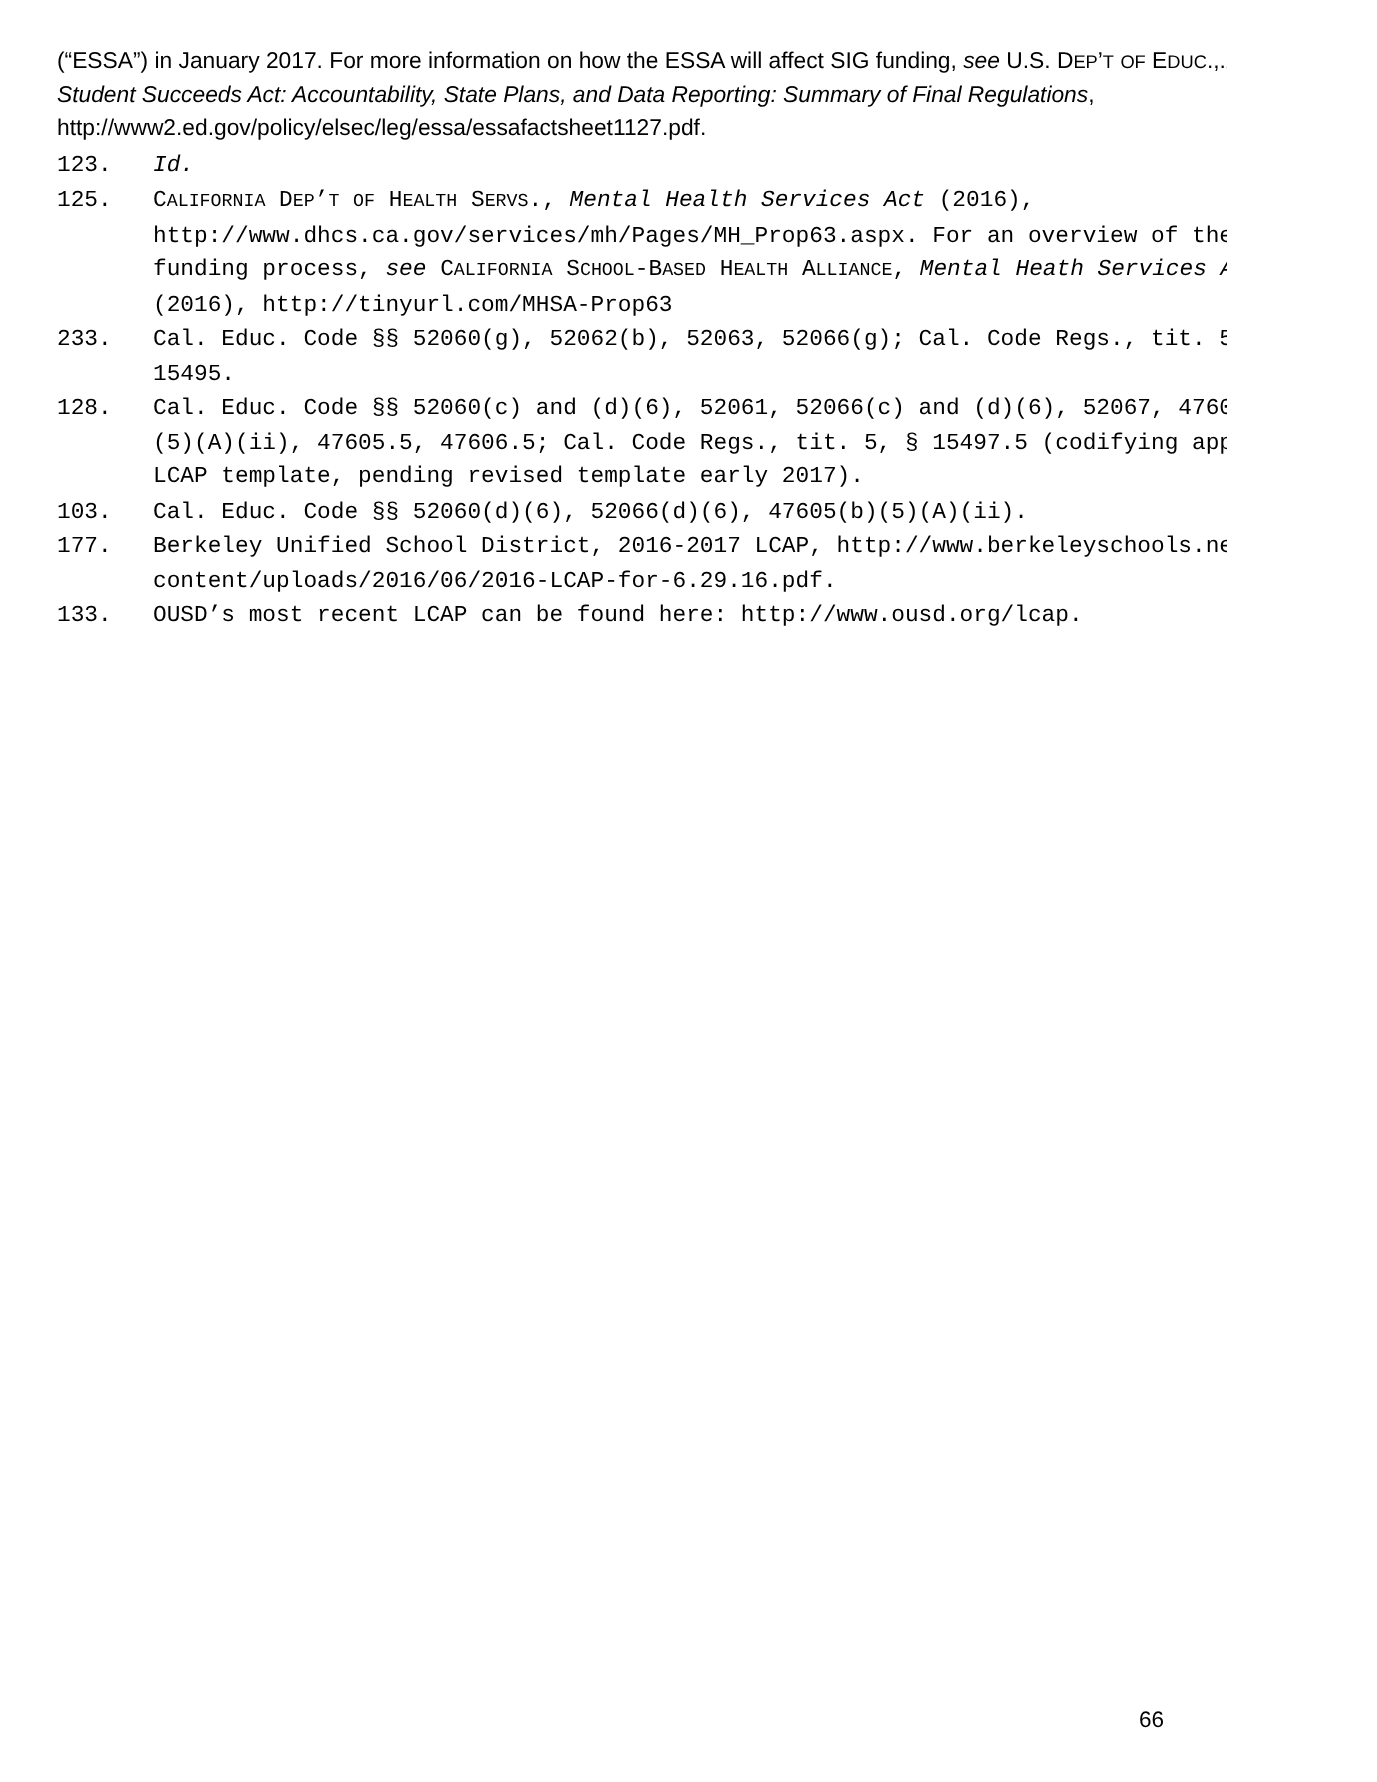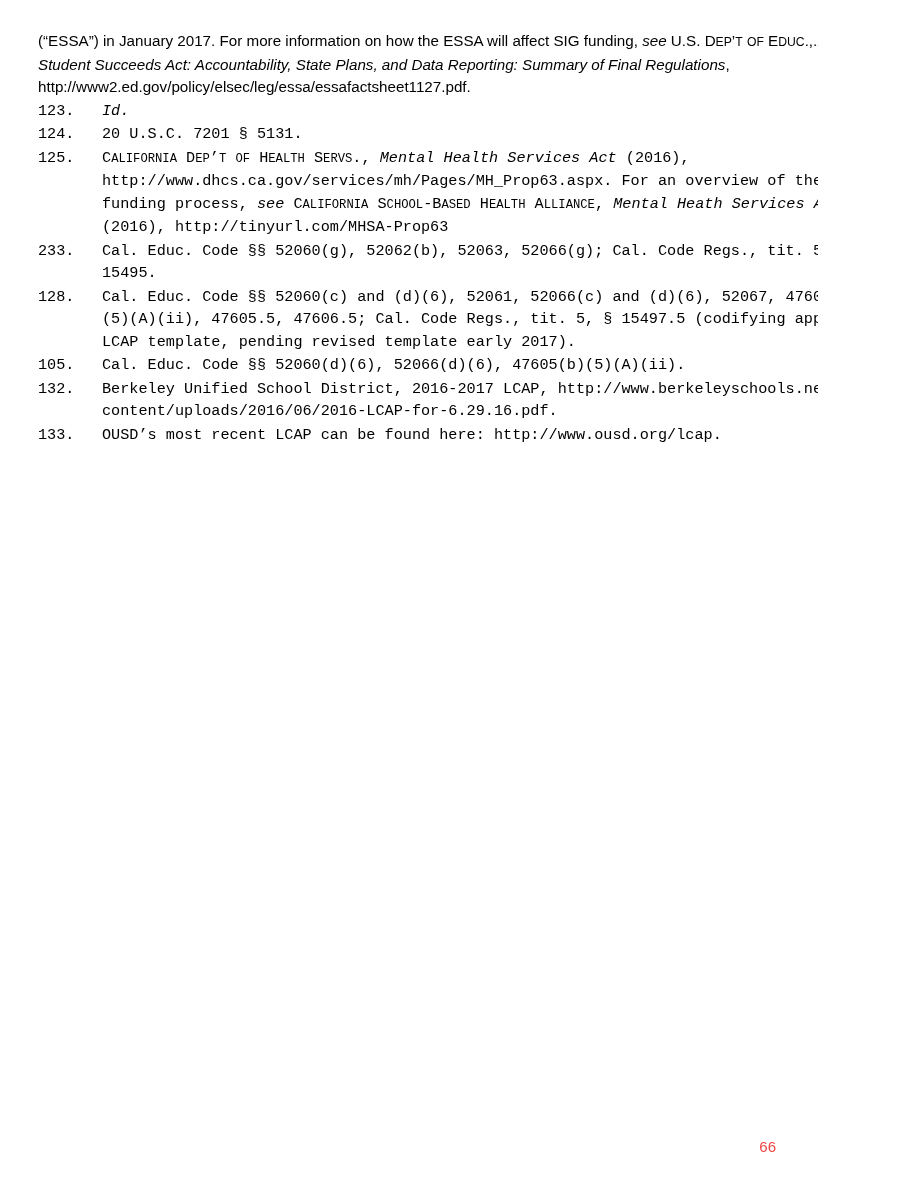--- a/index.html
+++ b/index.html
@@ -63,60 +63,56 @@
   }
   .scap .s {
     font-size: 12.2px;
     text-transform: uppercase;
   }
   .pagenum {
     position: absolute;
     right: 42px;
     bottom: 33px;
     font-size: 15px;
-    color: #ef4444;
+    color: #000000;
     font-family: "Liberation Sans", sans-serif;
   }
 </style>
 </head>
 <body>
 
 <div class="page">
 
   <div class="content">
 
     <div class="para continued" id="top-para">(“ESSA”) in January 2017. For more information on how the ESSA will affect SIG funding, <i>see</i> U.S. <span class="scap">D<span class="s">ep</span>’<span class="s">t</span> <span class="s">of</span> E<span class="s">duc</span>.</span>,.<i>Every Student Succeeds Act: Accountability, State Plans, and Data Reporting: Summary of Final Regulations</i>, http://www2.ed.gov/policy/elsec/leg/essa/essafactsheet1127.pdf.</div>
 
     <div id="footnote-list">
         <div class="para note">
           <span class="num">123.</span>
           <span class="body"><i>Id.</i></span>
         </div>
         <div class="para note">
-          <span class="num">124.</span>
-          <span class="body">20 U.S.C. 7201 § 5131.</span>
-        </div>
-        <div class="para note">
           <span class="num">125.</span>
           <span class="body"><span class="scap">C<span class="s">alifornia</span> D<span class="s">ep</span>’<span class="s">t</span> <span class="s">of</span> H<span class="s">ealth</span> S<span class="s">ervs</span>.</span>, <i>Mental Health Services Act</i> (2016), http://www.dhcs.ca.gov/services/mh/Pages/MH_Prop63.aspx. For an overview of the funding process, <i>see</i> <span class="scap">C<span class="s">alifornia</span> S<span class="s">chool</span>-B<span class="s">ased</span> H<span class="s">ealth</span> A<span class="s">lliance</span></span>, <i>Mental Heath Services Act</i> (2016), http://tinyurl.com/MHSA-Prop63</span>
         </div>
         <div class="para note">
           <span class="num">233.</span>
           <span class="body">Cal. Educ. Code §§ 52060(g), 52062(b), 52063, 52066(g); Cal. Code Regs., tit. 5, § 15495.</span>
         </div>
         <div class="para note">
           <span class="num">128.</span>
           <span class="body">Cal. Educ. Code §§ 52060(c) and (d)(6), 52061, 52066(c) and (d)(6), 52067, 47605(b)(5)(A)(ii), 47605.5, 47606.5; Cal. Code Regs., tit. 5, § 15497.5 (codifying approved LCAP template, pending revised template early 2017).</span>
         </div>
         <div class="para note">
-          <span class="num">105.</span>
+          <span class="num">103.</span>
           <span class="body">Cal. Educ. Code §§ 52060(d)(6), 52066(d)(6), 47605(b)(5)(A)(ii).</span>
         </div>
         <div class="para note">
-          <span class="num">132.</span>
+          <span class="num">177.</span>
           <span class="body">Berkeley Unified School District, 2016-2017 LCAP, http://www.berkeleyschools.net/wp-content/uploads/2016/06/2016-LCAP-for-6.29.16.pdf.</span>
         </div>
         <div class="para note">
           <span class="num">133.</span>
           <span class="body">OUSD’s most recent LCAP can be found here: http://www.ousd.org/lcap.</span>
         </div>
       </div>
 
   </div>
 

